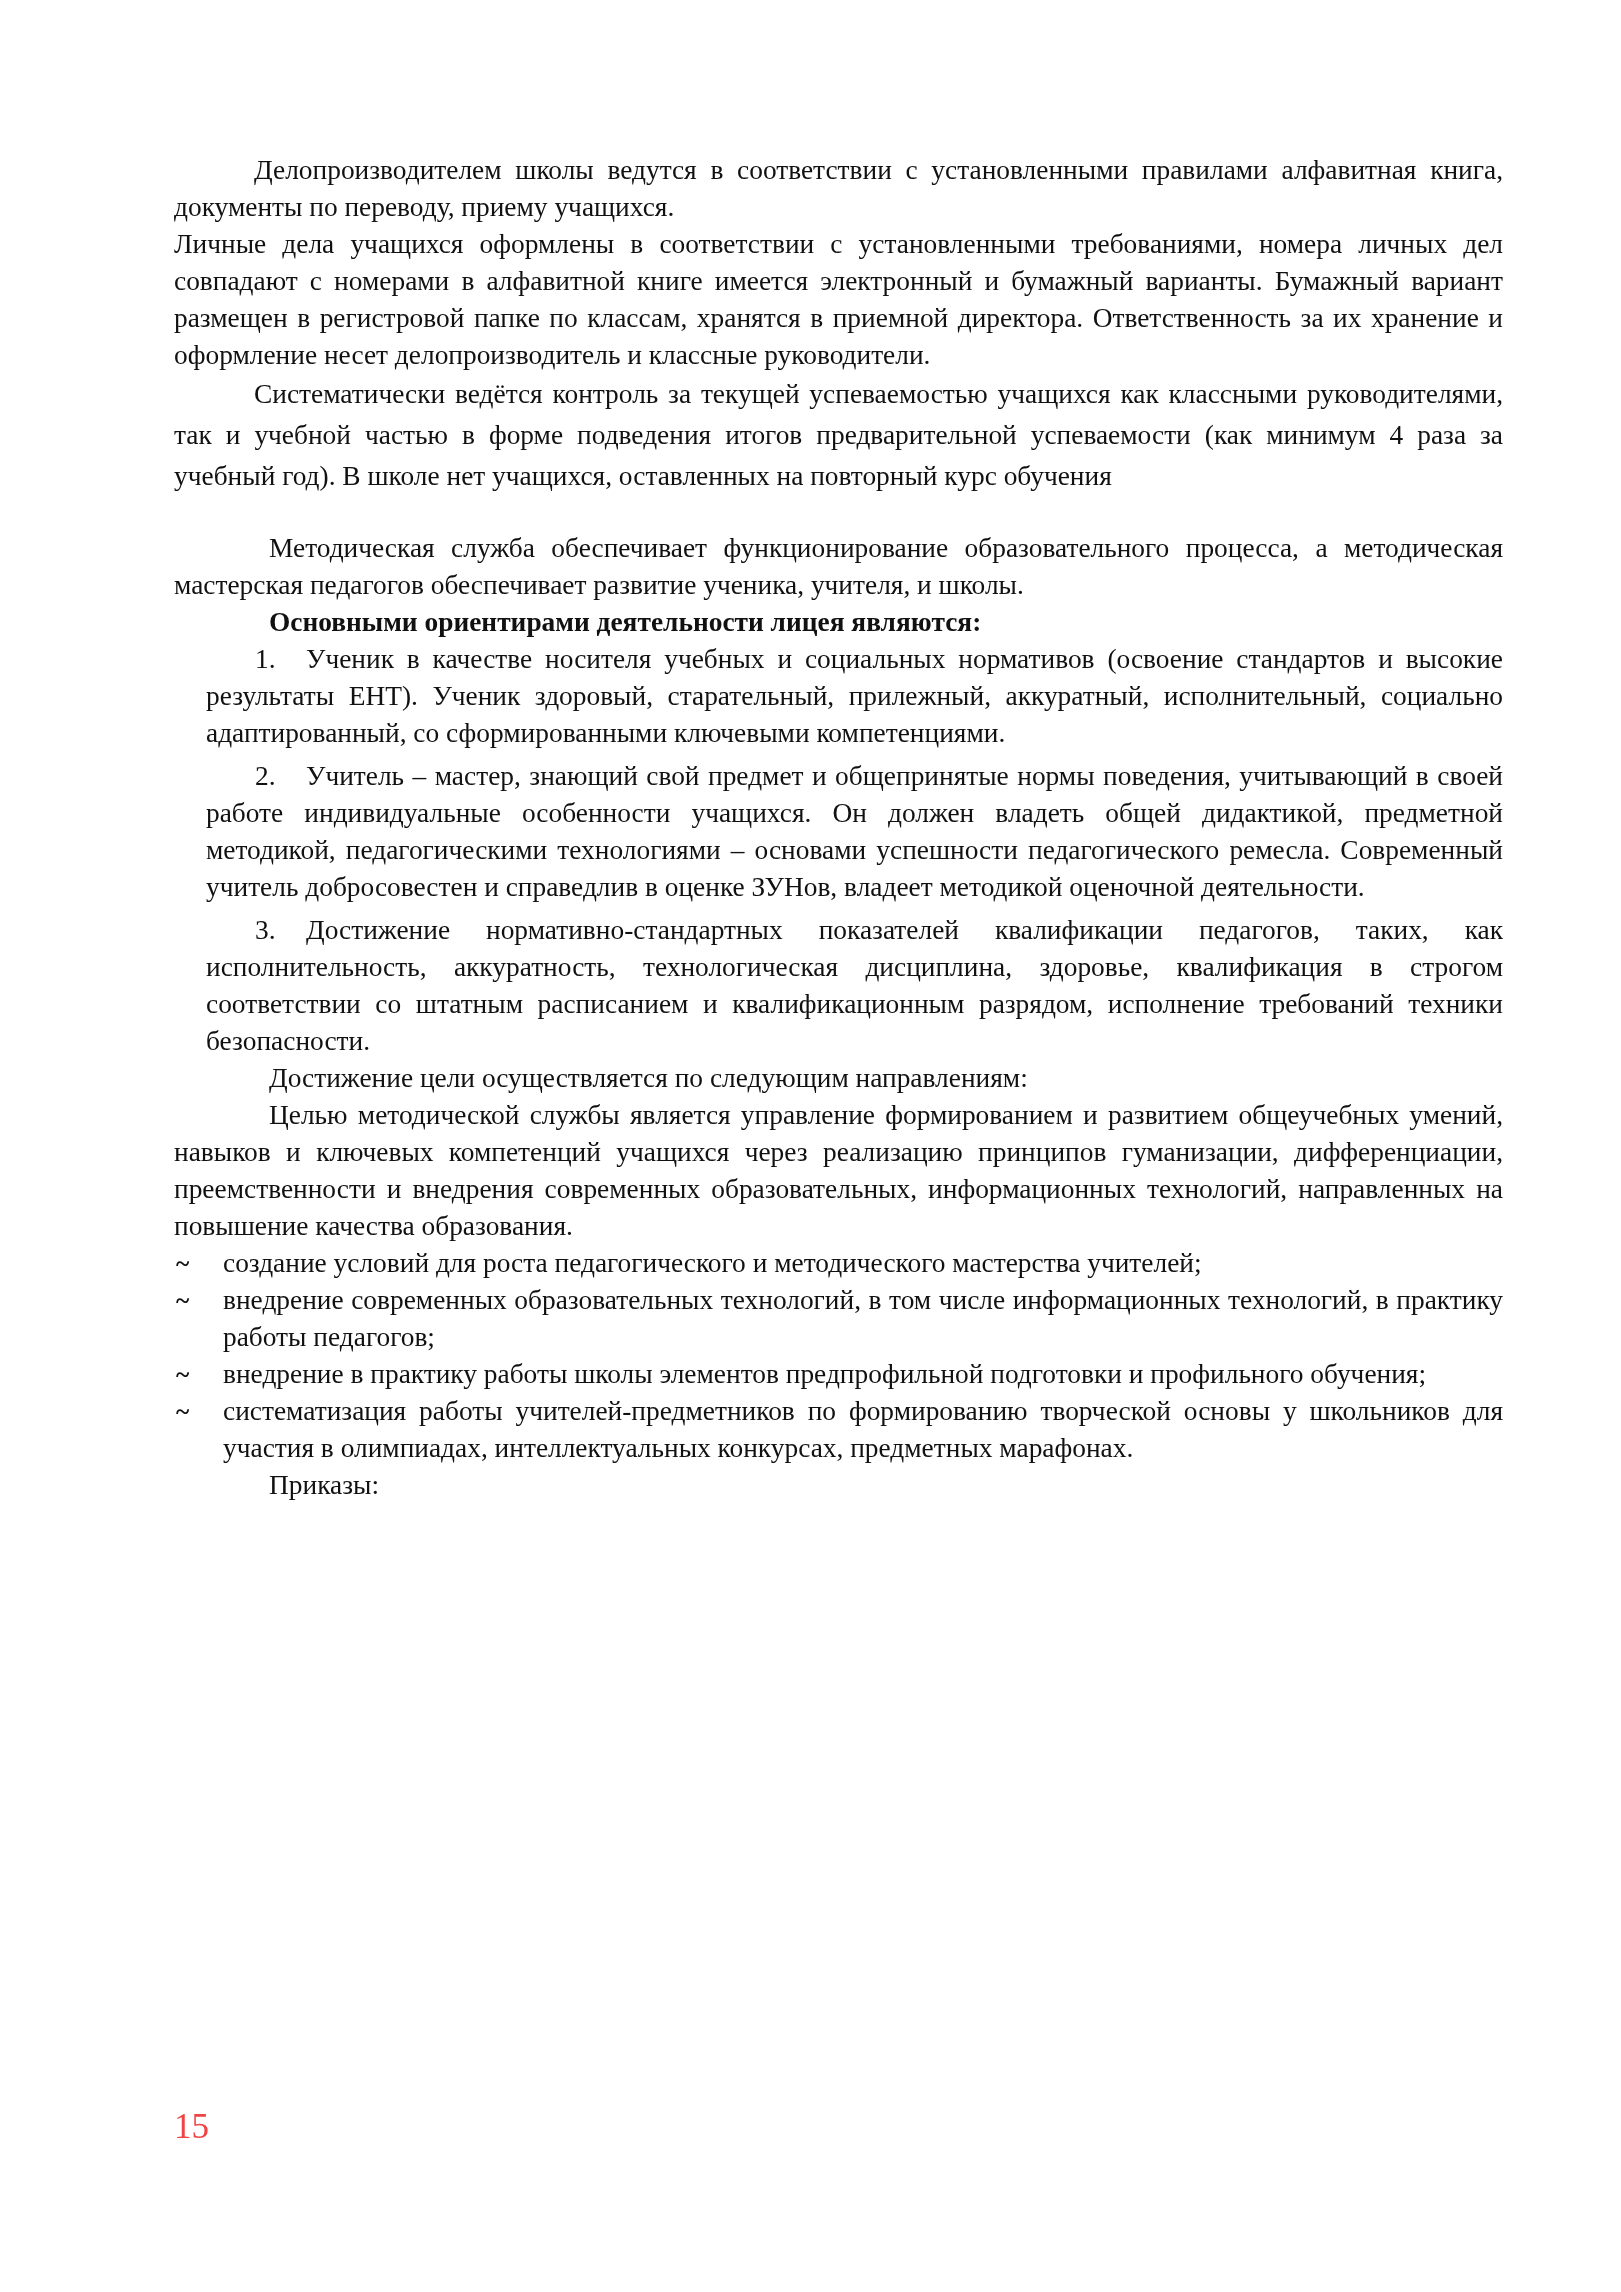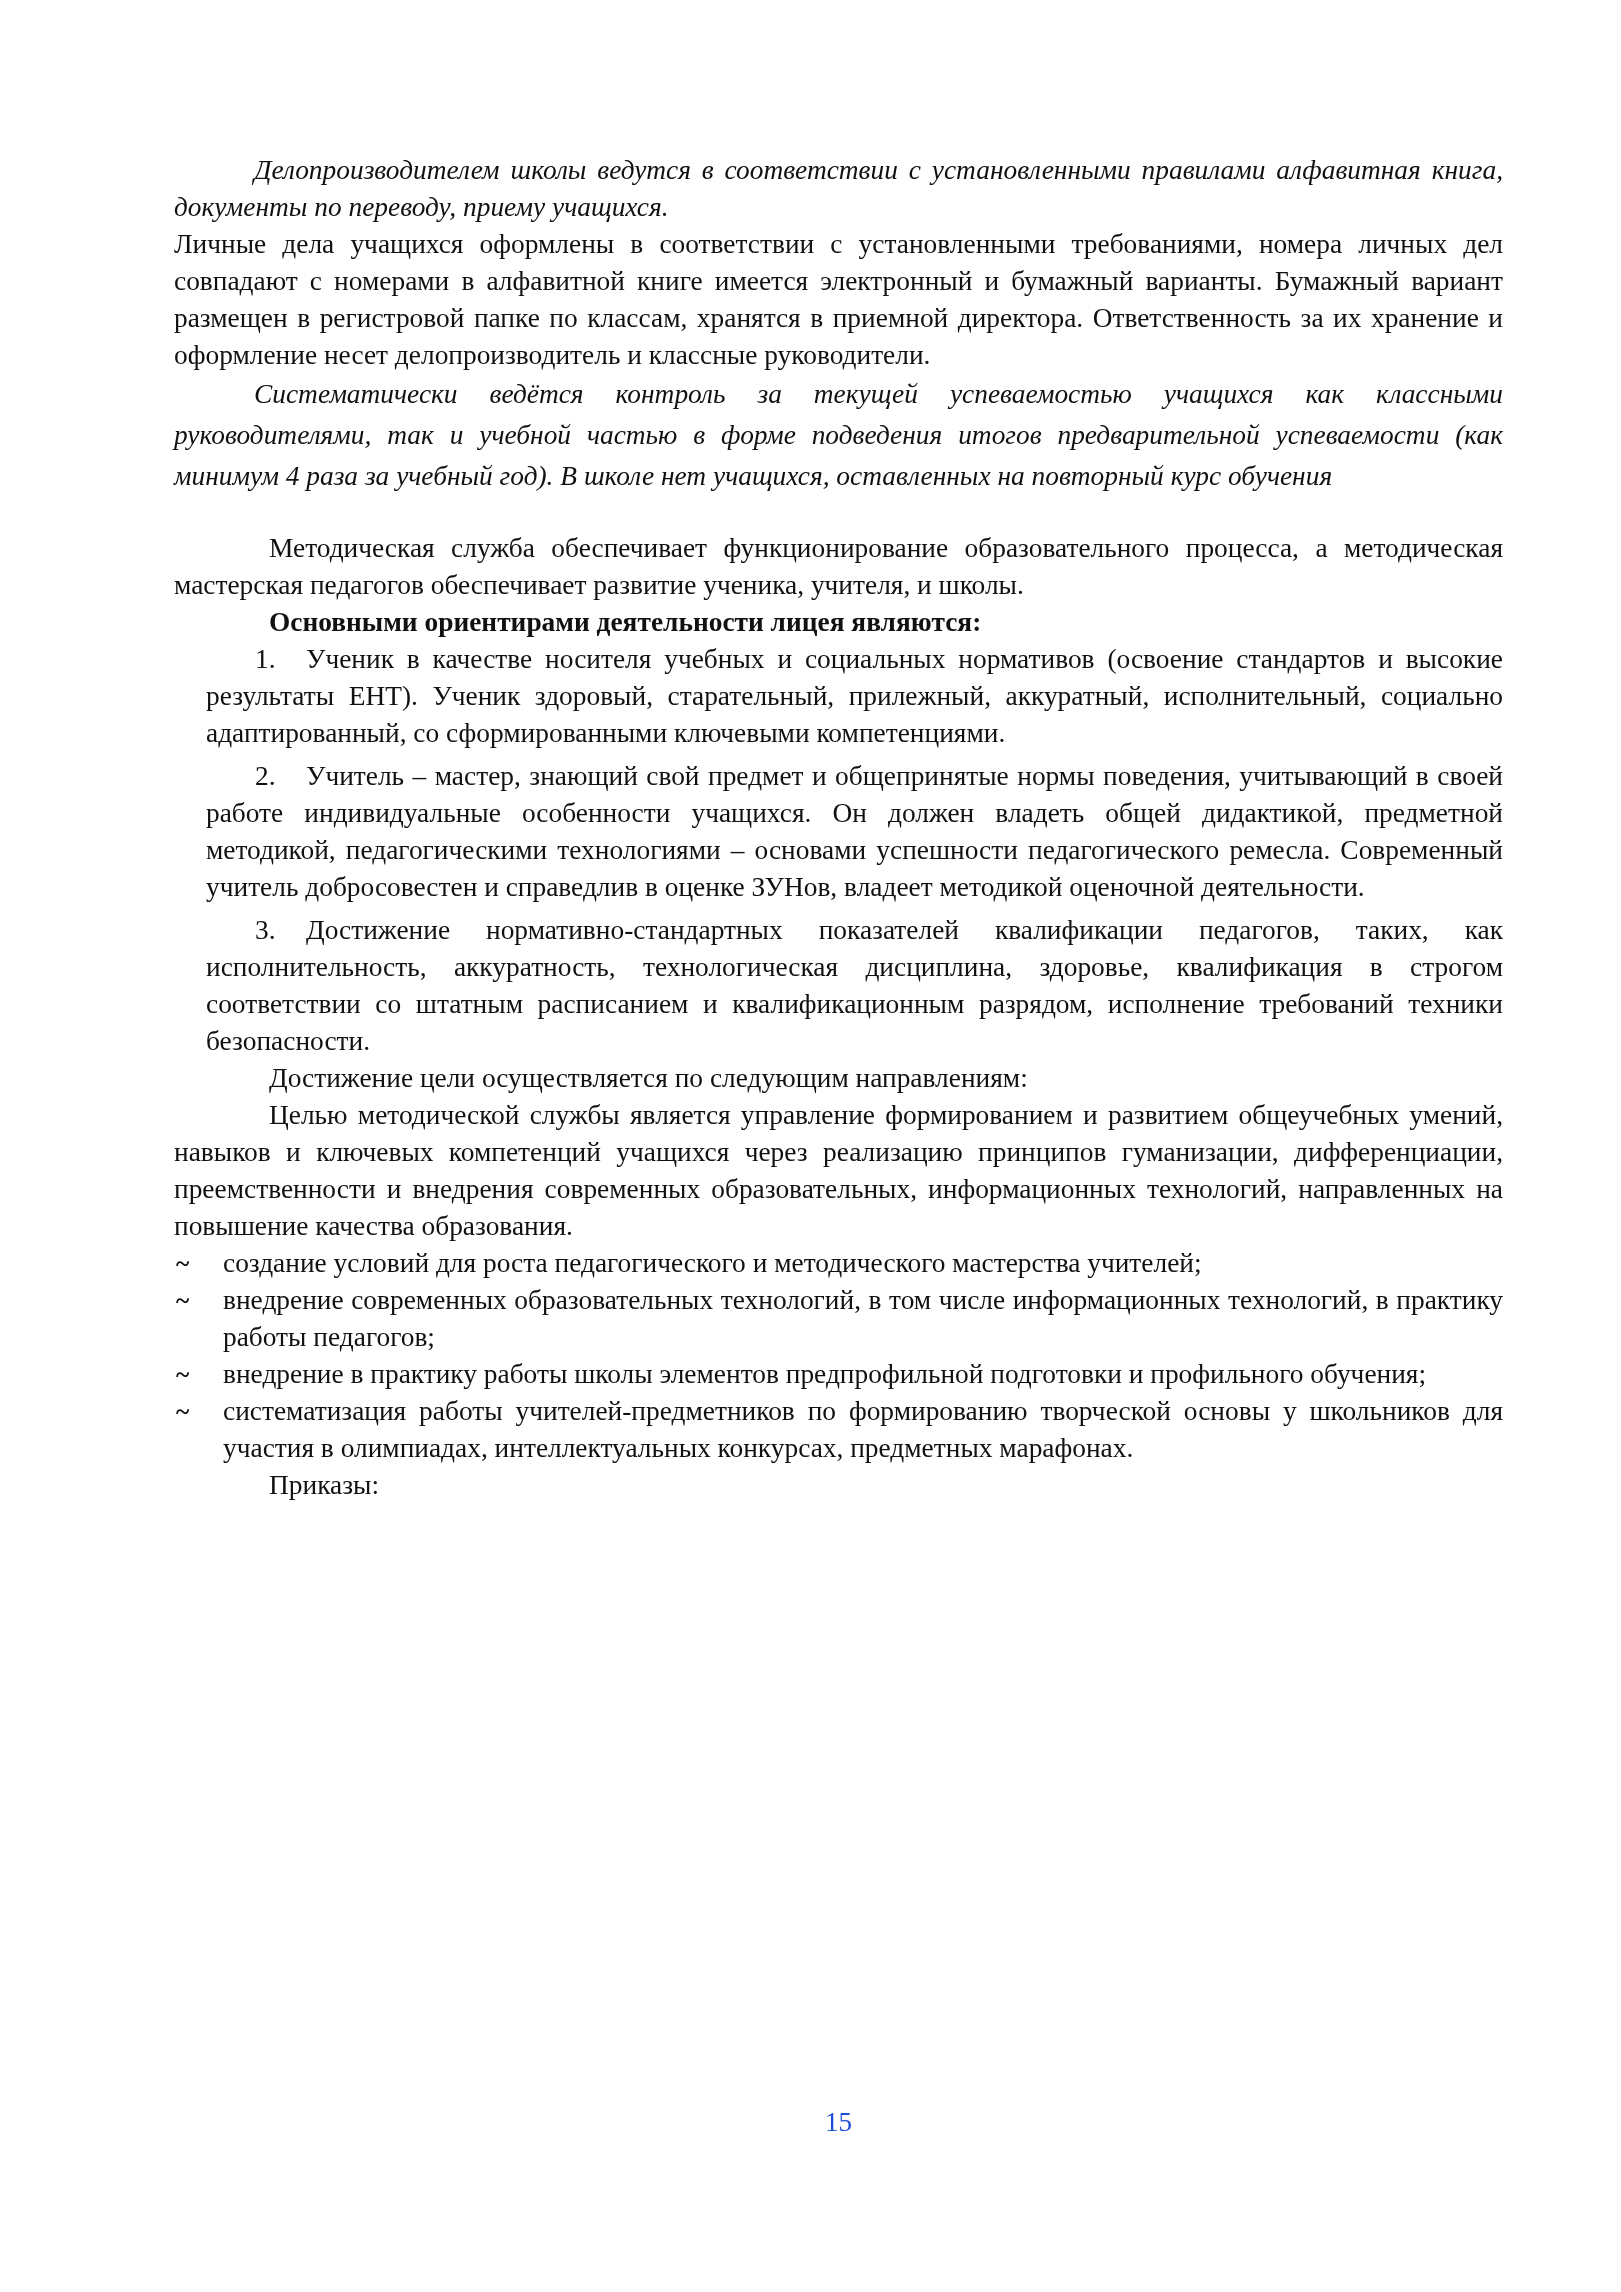--- a/index.html
+++ b/index.html
@@ -3,37 +3,37 @@
 <meta charset="utf-8">
 <style>
   html, body { margin:0; padding:0; background:#ffffff; }
   body { width:1621px; height:2293px; position:relative; overflow:hidden; }
   .page {
     position:absolute; left:174px; top:152px; width:1329px;
     font-family:"Liberation Serif", "DejaVu Serif", serif;
     font-size:27.4px; line-height:37px; color:#111;
   }
   p { margin:0; text-align:justify; }
-  .ind { text-indent:80px;font-style:italic; }
+  .ind { text-indent:80px; }
   .ind2 { text-indent:95px; }
   .loose { line-height:41px; }
   h2 {
     margin:45px 0 0 0; font-size:32px; font-weight:bold; line-height:43px;
   }
   .bold { font-weight:bold; }
   .ol { margin:0; padding:0; list-style:none; }
   .ol li { text-align:justify; text-indent:49px; position:relative;margin-left:32px; }
   .ol li .num { display:inline-block; width:51px; text-indent:0; }
   .ol li + li { margin-top:5.9px; }
   .ul { margin:0; padding:0; list-style:none; }
   .ul li { position:relative; padding-left:49px; text-align:justify; }
   .ul li .bul { position:absolute; left:2px; top:0; font-weight:bold; font-size:25.5px; }
   .pagenum {
-    position:absolute; top:2107px; left:174px; width:1329px; text-align:center;
-    font-family:"Liberation Serif", "DejaVu Serif", serif; font-size:27px; color:#1d4ed8;
+    position:absolute; top:2107px; left:174px; width:1329px; text-align:left;
+    font-family:"Liberation Serif", "DejaVu Serif", serif; font-size:35px; color:#ef4444;
   }
 </style>
 </head>
 <body>
 
 <div class="page">
   <p class="ind">Делопроизводителем школы ведутся в соответствии с установленными правилами алфавитная книга, документы по переводу, приему учащихся.</p>
   <p>Личные дела учащихся оформлены в соответствии с установленными требованиями, номера личных дел совпадают с номерами в алфавитной книге имеется электронный и бумажный варианты. Бумажный вариант размещен в регистровой папке по классам, хранятся в приемной директора. Ответственность за их хранение и оформление несет делопроизводитель и классные руководители.</p>
   <p class="ind loose">Систематически ведётся контроль за текущей успеваемостью учащихся как классными руководителями, так и учебной частью в форме подведения итогов предварительной успеваемости (как минимум 4 раза за учебный год). В школе нет учащихся, оставленных на повторный курс обучения</p>
 

